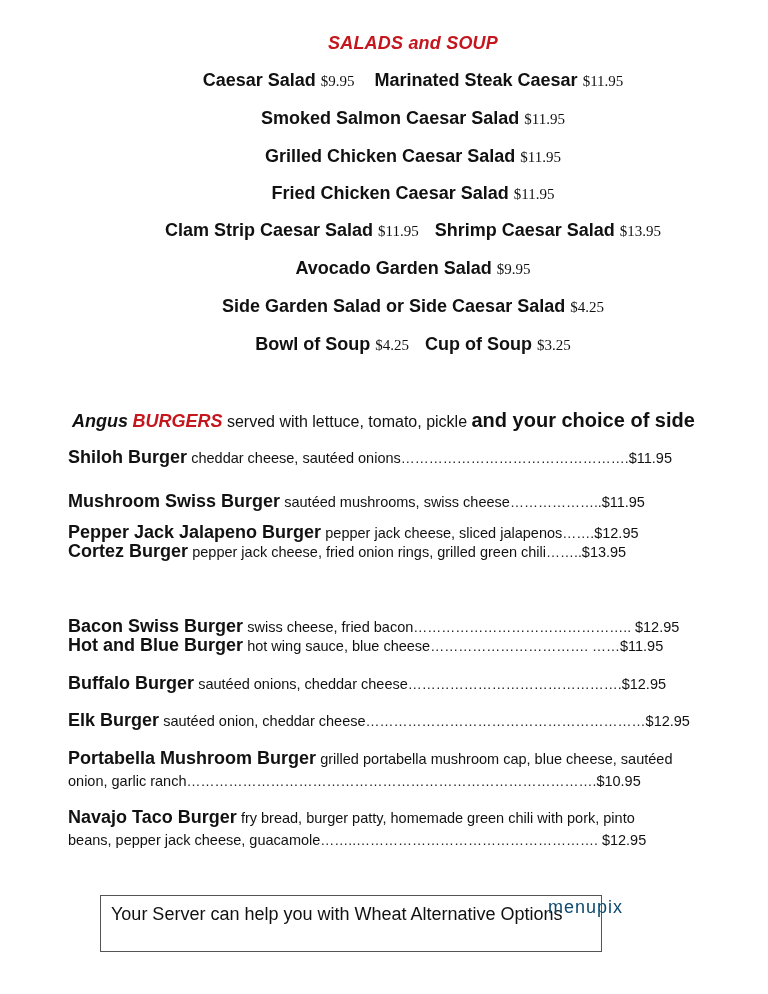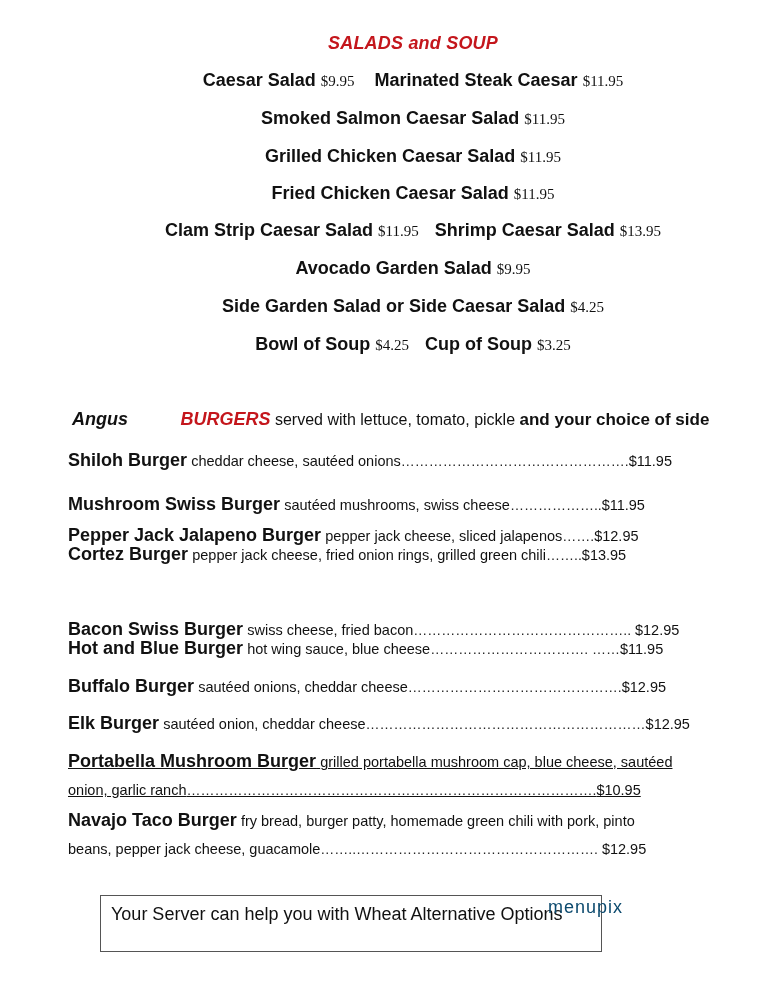--- a/index.html
+++ b/index.html
@@ -6,23 +6,23 @@
   body { width:768px; height:994px; position:relative; overflow:hidden;
          font-family:"Liberation Sans", sans-serif; color:#111; }
   .title { position:absolute; top:33px; left:0; width:826px; text-align:center;
            color:#c4161c; font-weight:bold; font-style:italic; font-size:18px; letter-spacing:0.2px; }
   .salad-line { position:absolute; left:0; width:826px; text-align:center; font-size:18px; white-space:nowrap; }
   .salad-line b { font-weight:bold;margin-top:22px; }
   .price { font-weight:normal; font-size:15px;font-family:Liberation Serif, serif; }
   .gap { display:inline-block; width:10px; }
   .burger-head { position:absolute; top:409px; left:72px; font-size:16px; white-space:nowrap; }
   .burger-head .angus { font-weight:bold; font-style:italic; font-size:18px; }
-  .burger-head .burgers { font-weight:bold; font-style:italic; font-size:18px; color:#c4161c;margin-left:48px; }
-  .burger-head .tail { font-weight:bold; font-size:17px; }
-  .b-item { position:absolute; left:68px; font-size:15px; white-space:nowrap; line-height:28px; }
+  .burger-head .burgers { font-weight:bold; font-style:italic; font-size:18px; color:#c4161c; }
+  .burger-head .tail { font-weight:bold; font-size:20px; }
+  .b-item { position:absolute; left:68px; font-size:15px; white-space:nowrap; line-height:22px; }
   .b-item .name { font-weight:bold; font-size:18px; }
   .b-item .desc { font-size:14.5px; }
   .b-item .dots { font-size:14px; letter-spacing:0px; color:#222; }
   .b-item .bp { font-size:14.5px; }
   .note-box { position:absolute; left:100px; top:895px; width:502px; height:57px;
               border:1px solid #555; box-sizing:border-box; }
   .note-text { position:absolute; left:10px; top:8px; font-size:18px; white-space:nowrap; color:#111; }
   .watermark { position:absolute; left:548px; top:897px; font-size:18px; color:#0c4a6e; letter-spacing:1px; }
 </style>
 </head>
@@ -104,21 +104,21 @@
   <span class="desc">hot wing sauce, blue cheese</span><span class="dots">……………………………. ……</span><span class="bp">$11.95</span>
 </div>
 <div class="b-item" style="top:672px;">
   <span class="name">Buffalo Burger</span>
   <span class="desc">sautéed onions, cheddar cheese</span><span class="dots">……………………………………….</span><span class="bp">$12.95</span>
 </div>
 <div class="b-item" style="top:709px;">
   <span class="name">Elk Burger</span>
   <span class="desc">sautéed onion, cheddar cheese</span><span class="dots">……………………………………………………</span><span class="bp">$12.95</span>
 </div>
-<div class="b-item" style="top:747px;text-decoration:underline;">
+<div class="b-item" style="top:747px;">
   <span class="name">Portabella Mushroom Burger</span>
   <span class="desc">grilled portabella mushroom cap, blue cheese, sautéed</span><br>
   <span class="desc">onion, garlic ranch</span><span class="dots">…………………………………………………………………………….</span><span class="bp">$10.95</span>
 </div>
 <div class="b-item" style="top:806px;">
   <span class="name">Navajo Taco Burger</span>
   <span class="desc">fry bread, burger patty, homemade green chili with pork, pinto</span><br>
   <span class="desc">beans, pepper jack cheese, guacamole</span><span class="dots">……..……………………………………………. </span><span class="bp">$12.95</span>
 </div>
 

